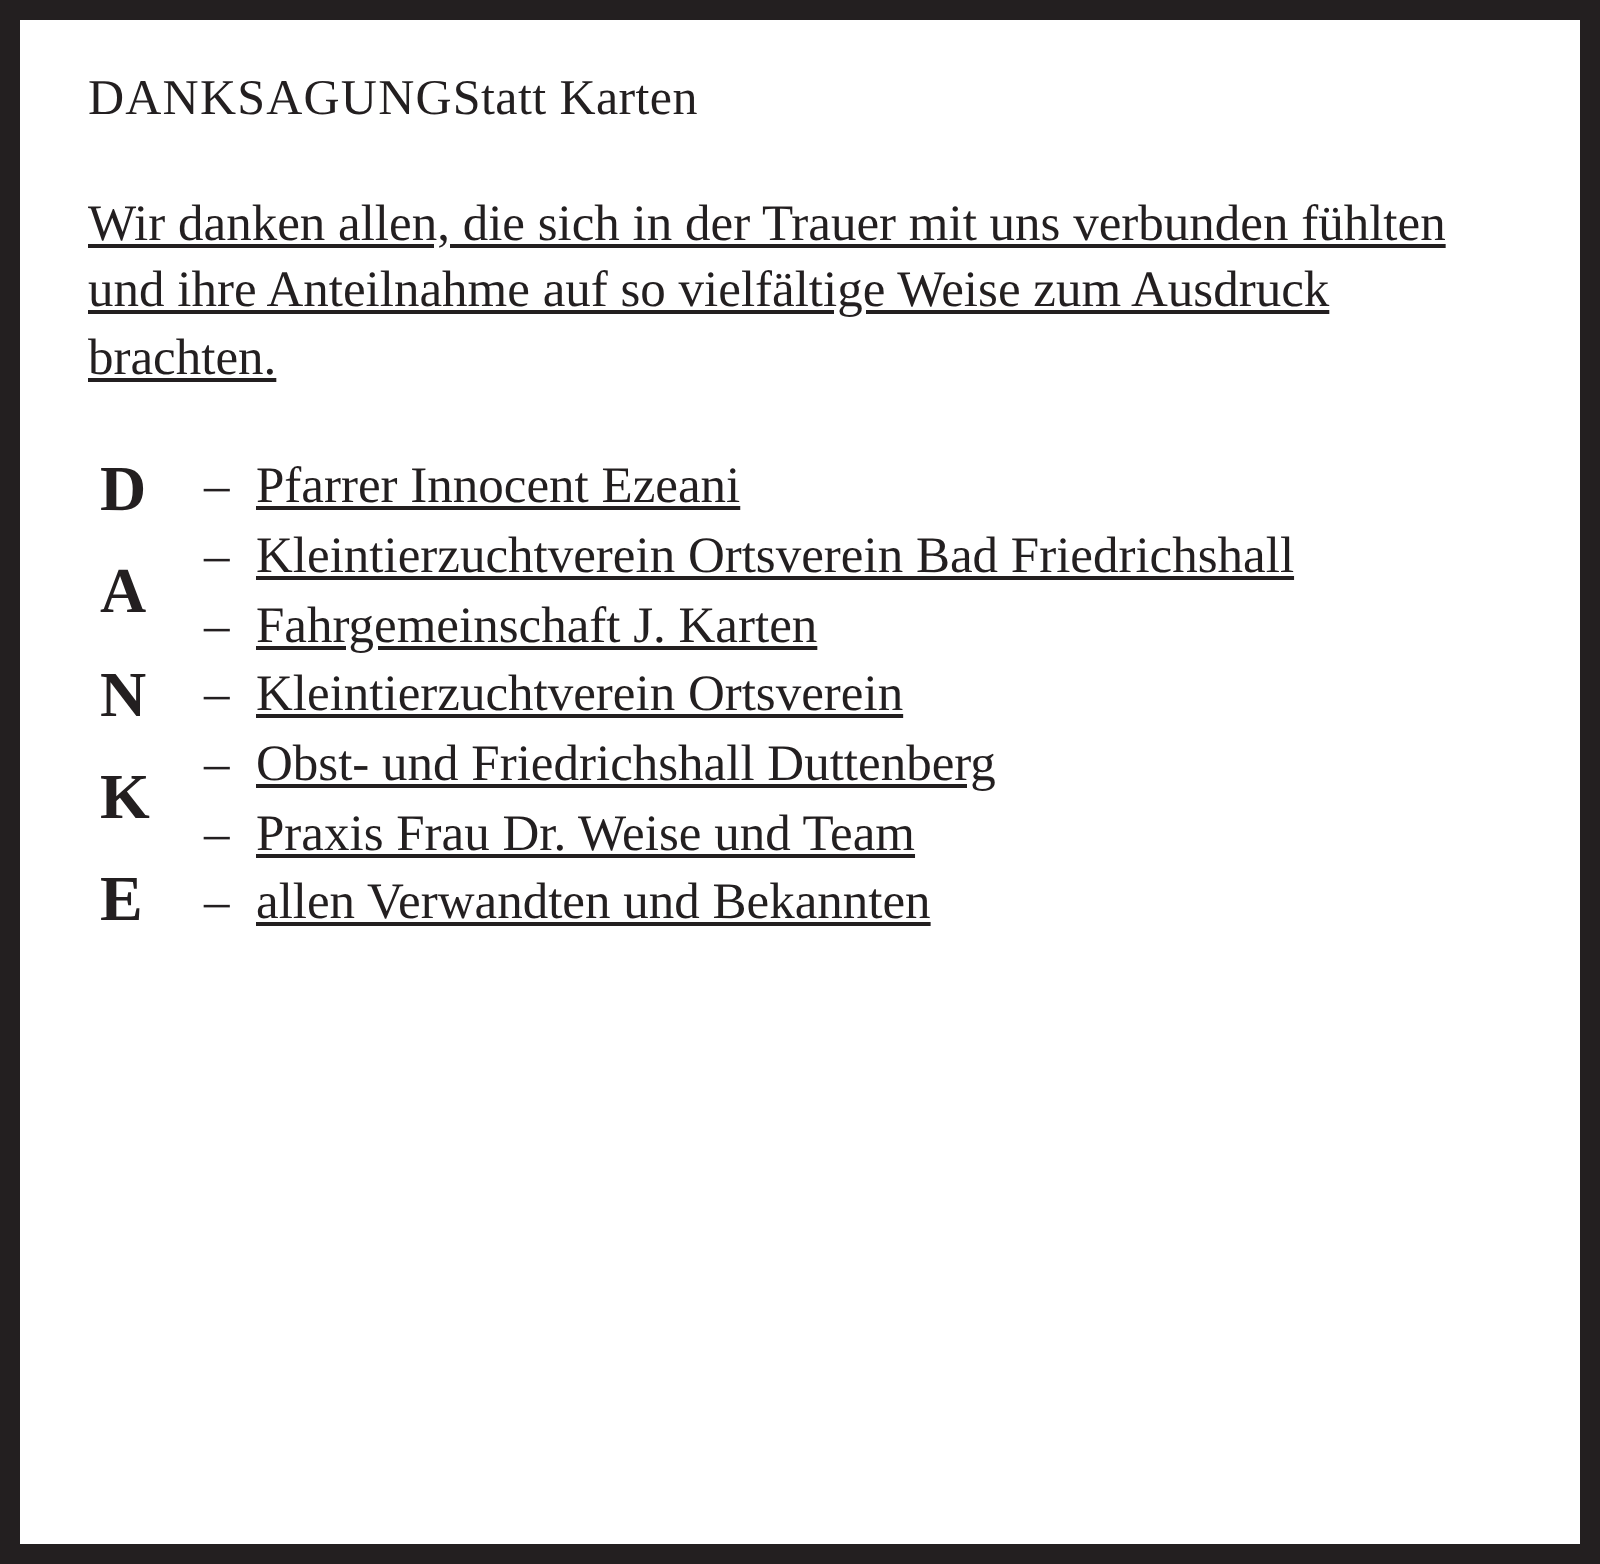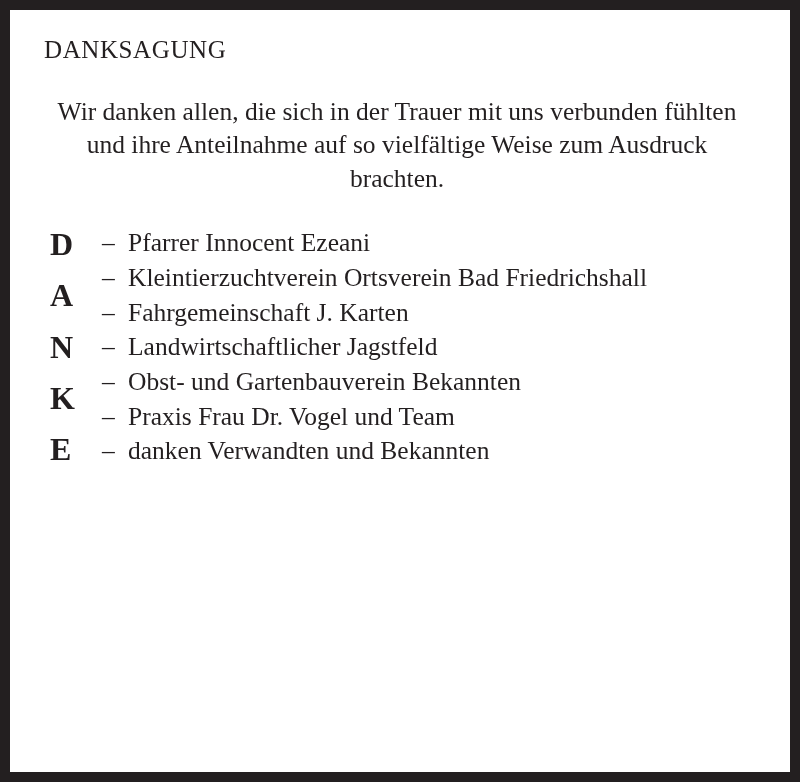--- a/index.html
+++ b/index.html
@@ -53,22 +53,23 @@
   .statt {
     font-size: 25px;
     white-space: nowrap;
   }
 
   
   .intro {
     margin: 31px 0 0 0;
     font-size: 25.5px;
     line-height: 1.33;
-    text-align: center;
+    text-align: left;
     max-width: 706px;
+    text-decoration: underline;
   }
 
   .intro p {
     margin: 0;
   }
 
   
   .deceased {
     margin: 24px 0 0 0;
     text-align: center;
@@ -133,30 +134,32 @@
     white-space: nowrap;
   }
 
   .thanks-dash {
     flex: 0 0 auto;
     width: 26px;
   }
 
   .thanks-text {
     flex: 1 1 auto;
+    text-decoration: underline;
   }
 </style>
 </head>
 <body>
 
 <div id="notice">
   <div class="inner">
 
     <div class="header-row">
       <div class="kicker">DANKSAGUNG</div>
+      <div class="statt">Statt Karten</div>
     </div>
 
     <div class="intro">
       <p>Wir danken allen, die sich in der Trauer mit uns verbunden fühlten und ihre Anteilnahme auf so vielfältige Weise zum Ausdruck brachten.</p>
     </div>
 
 
     <div class="thanks-block">
 
       <div class="acrostic">
@@ -175,32 +178,32 @@
         <li class="thanks-item">
           <span class="thanks-dash">–</span>
           <span class="thanks-text">Kleintierzuchtverein Ortsverein Bad Friedrichshall</span>
         </li>
         <li class="thanks-item">
           <span class="thanks-dash">–</span>
           <span class="thanks-text">Fahrgemeinschaft J. Karten</span>
         </li>
         <li class="thanks-item">
           <span class="thanks-dash">–</span>
-          <span class="thanks-text">Landwirtschaftlicher Jagstfeld</span>
-        </li>
-        <li class="thanks-item">
-          <span class="thanks-dash">–</span>
-          <span class="thanks-text">Obst- und Gartenbauverein Bekannten</span>
-        </li>
-        <li class="thanks-item">
-          <span class="thanks-dash">–</span>
-          <span class="thanks-text">Praxis Frau Dr. Vogel und Team</span>
-        </li>
-        <li class="thanks-item">
-          <span class="thanks-dash">–</span>
-          <span class="thanks-text">danken Verwandten und Bekannten</span>
+          <span class="thanks-text">Kleintierzuchtverein Ortsverein</span>
+        </li>
+        <li class="thanks-item">
+          <span class="thanks-dash">–</span>
+          <span class="thanks-text">Obst- und Friedrichshall Duttenberg</span>
+        </li>
+        <li class="thanks-item">
+          <span class="thanks-dash">–</span>
+          <span class="thanks-text">Praxis Frau Dr. Weise und Team</span>
+        </li>
+        <li class="thanks-item">
+          <span class="thanks-dash">–</span>
+          <span class="thanks-text">allen Verwandten und Bekannten</span>
         </li>
       </ul>
 
     </div>
 
   </div>
 </div>
 
 </body></html>

